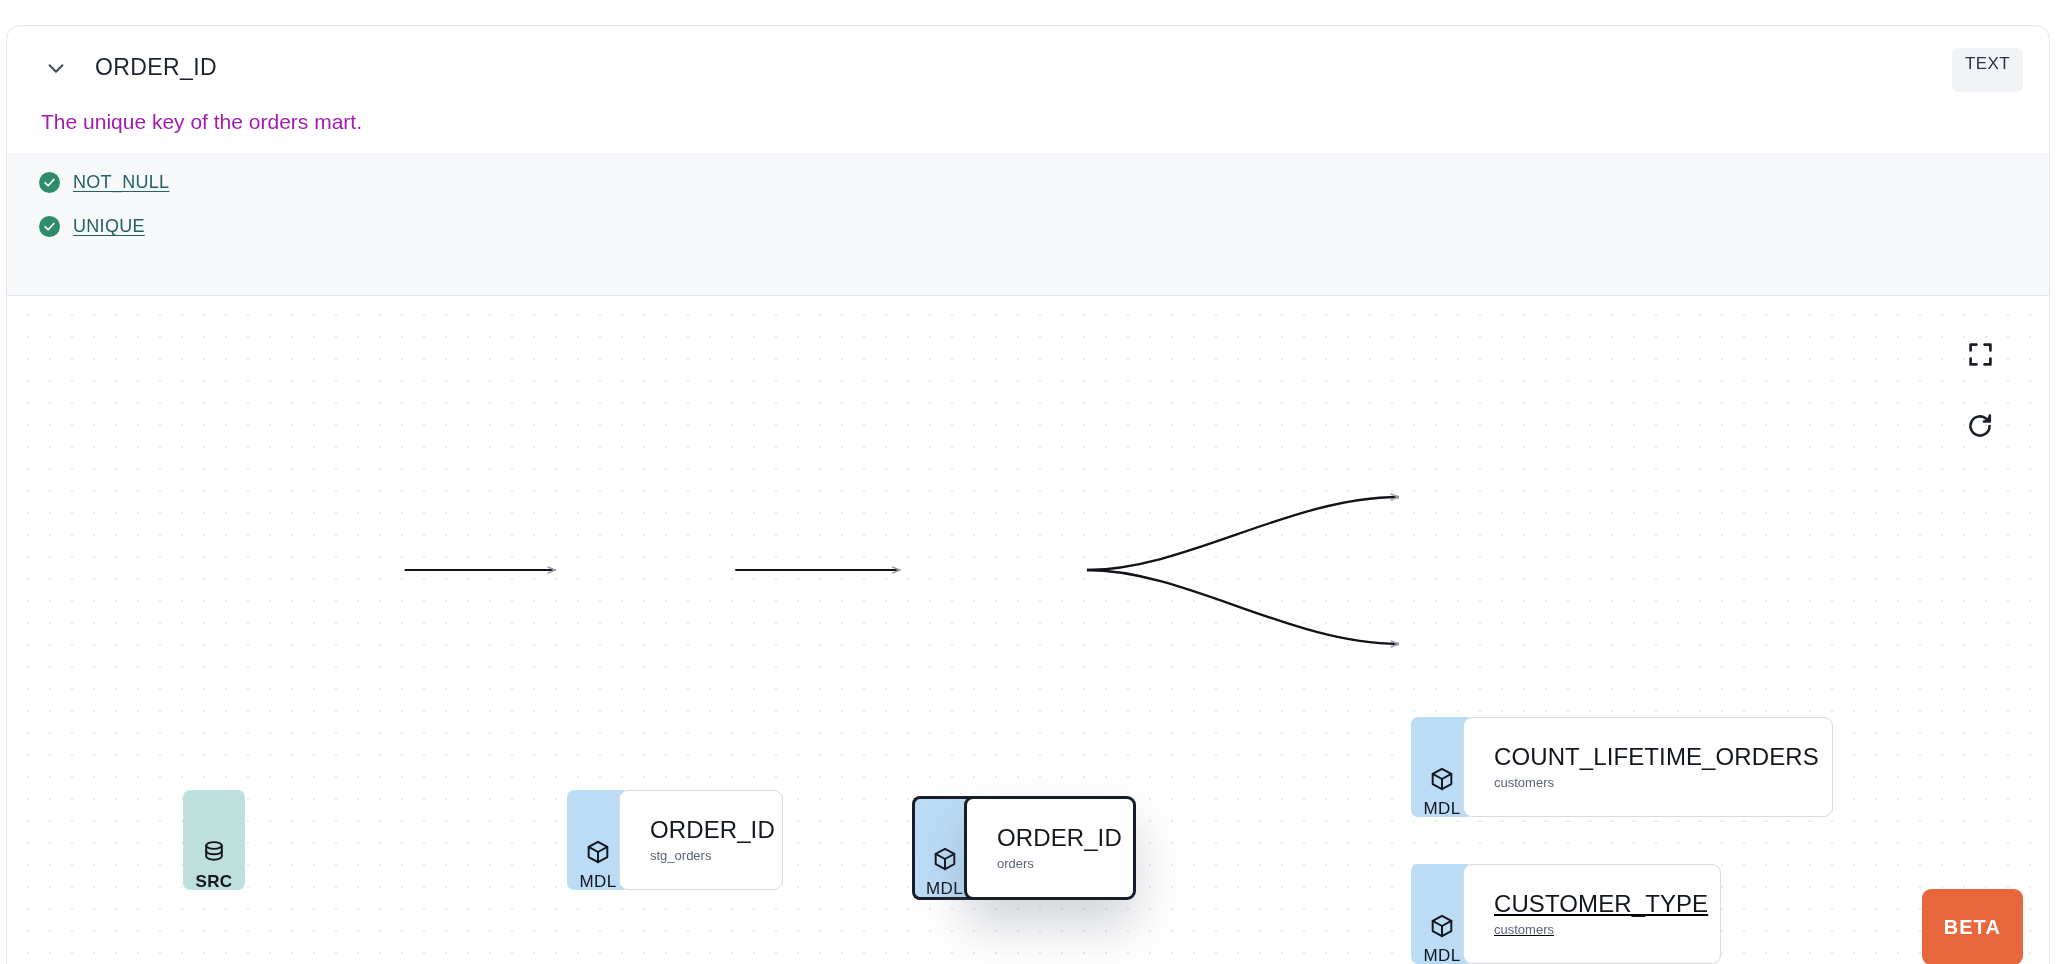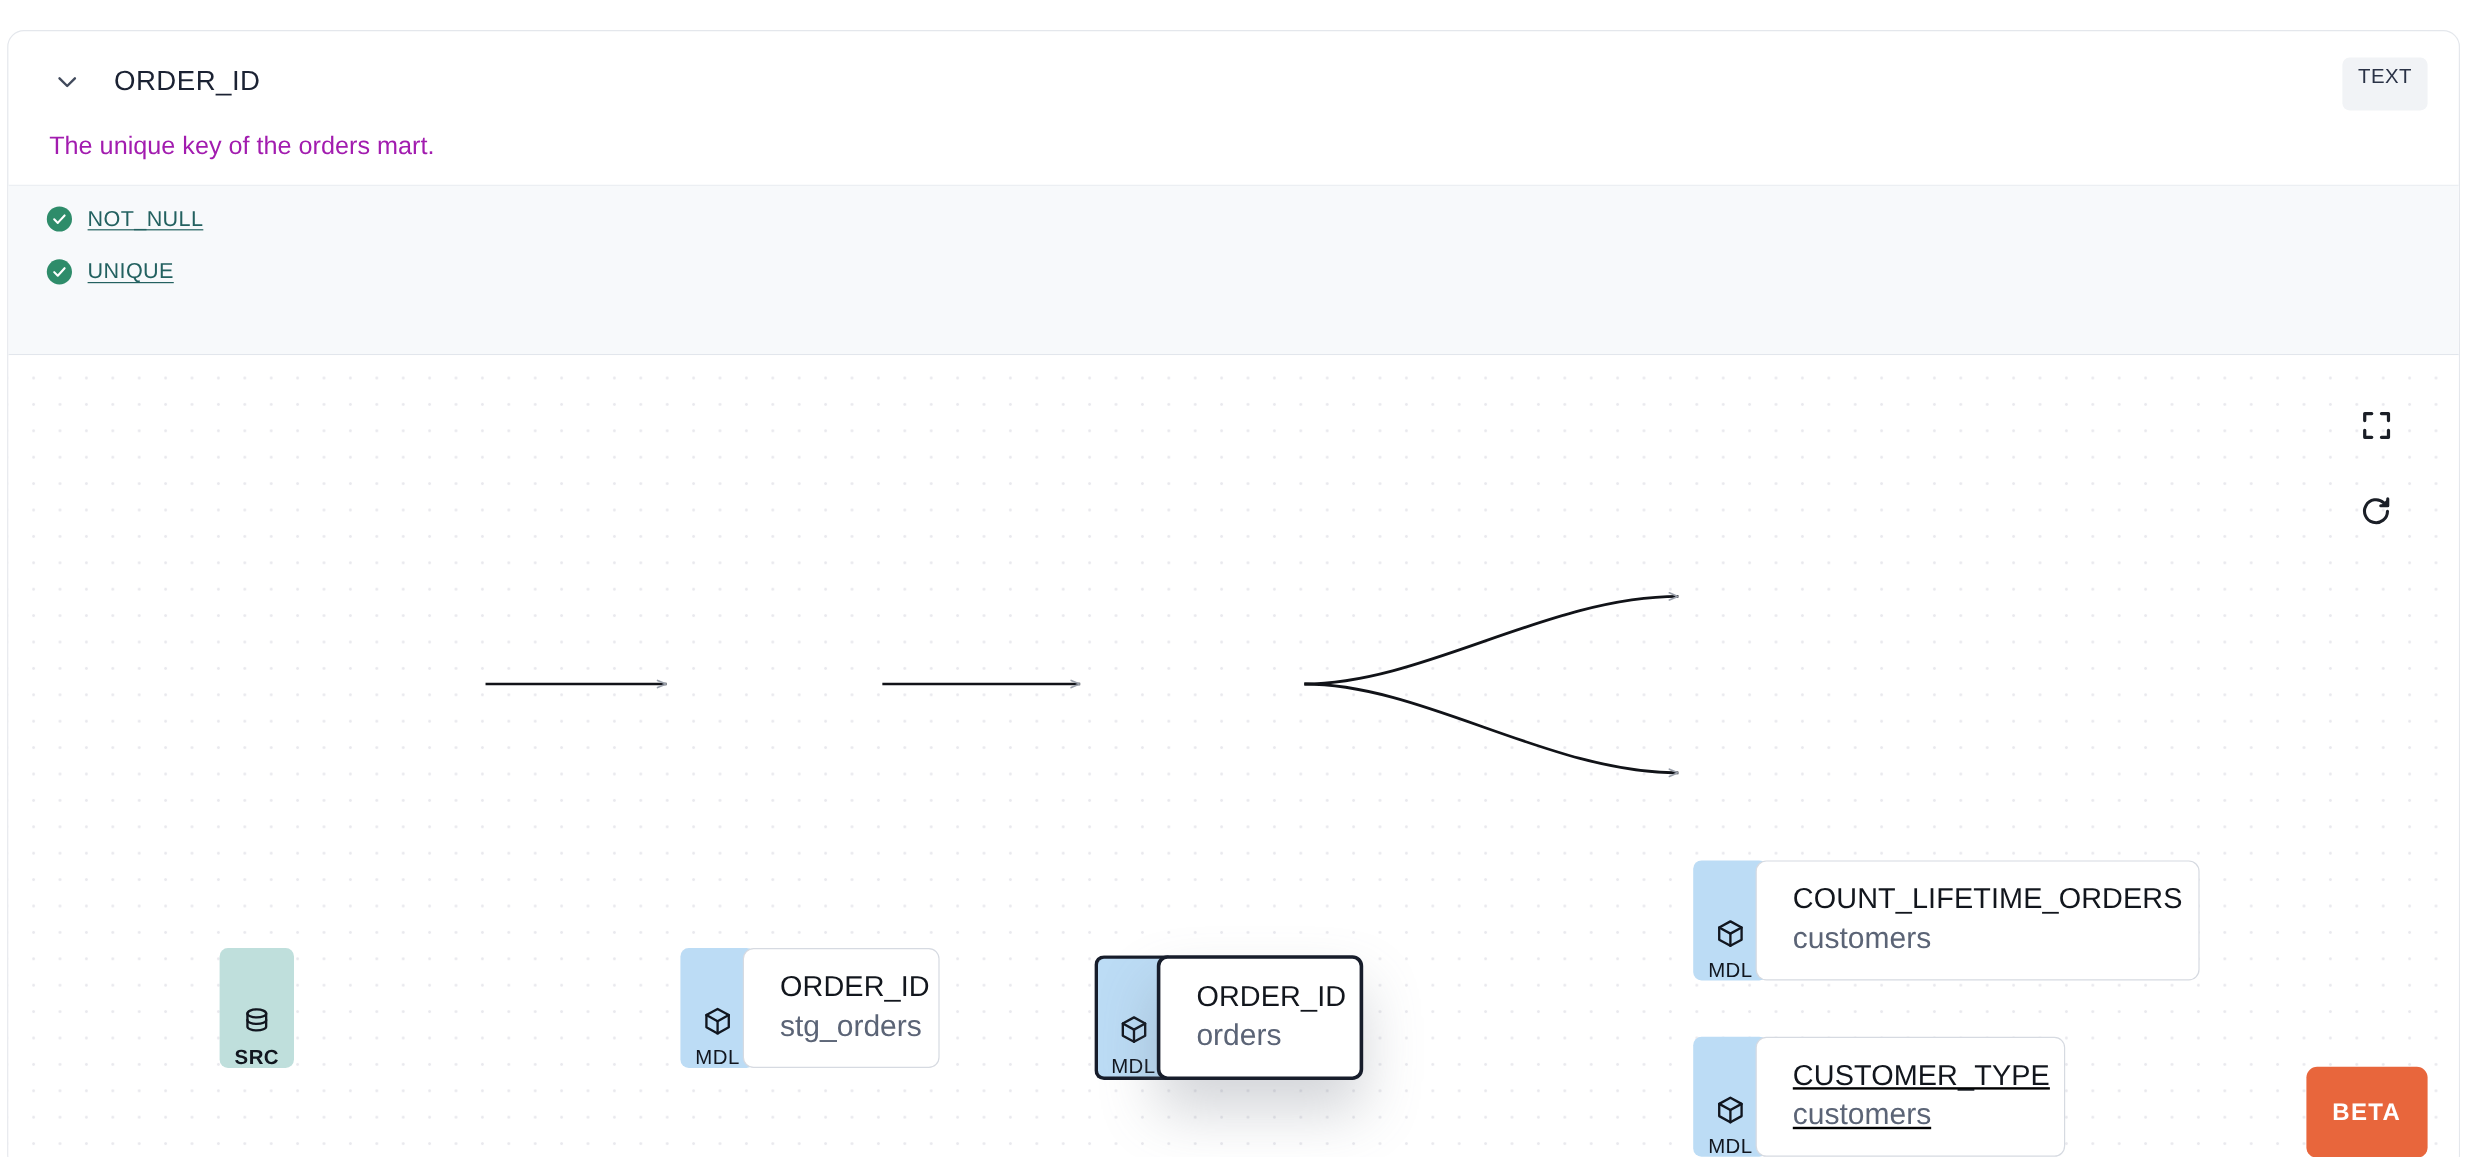--- a/index.html
+++ b/index.html
@@ -190,21 +190,21 @@
     z-index: 2;
   }
   .node-col {
     font-size: 24px;
     color: #12161d;
     line-height: 1.1;
     white-space: nowrap;
     letter-spacing: 0.1px;
   }
   .node-tbl {
-    font-size: 25px;
+    font-size: 13px;
     color: #5b6476;
     line-height: 1.1;
     white-space: nowrap;
   }
 
   
   .node.selected .node-badge {
     border: 3px solid #171d2b;
     border-right: none;
     border-radius: 8px 0 0 8px;

